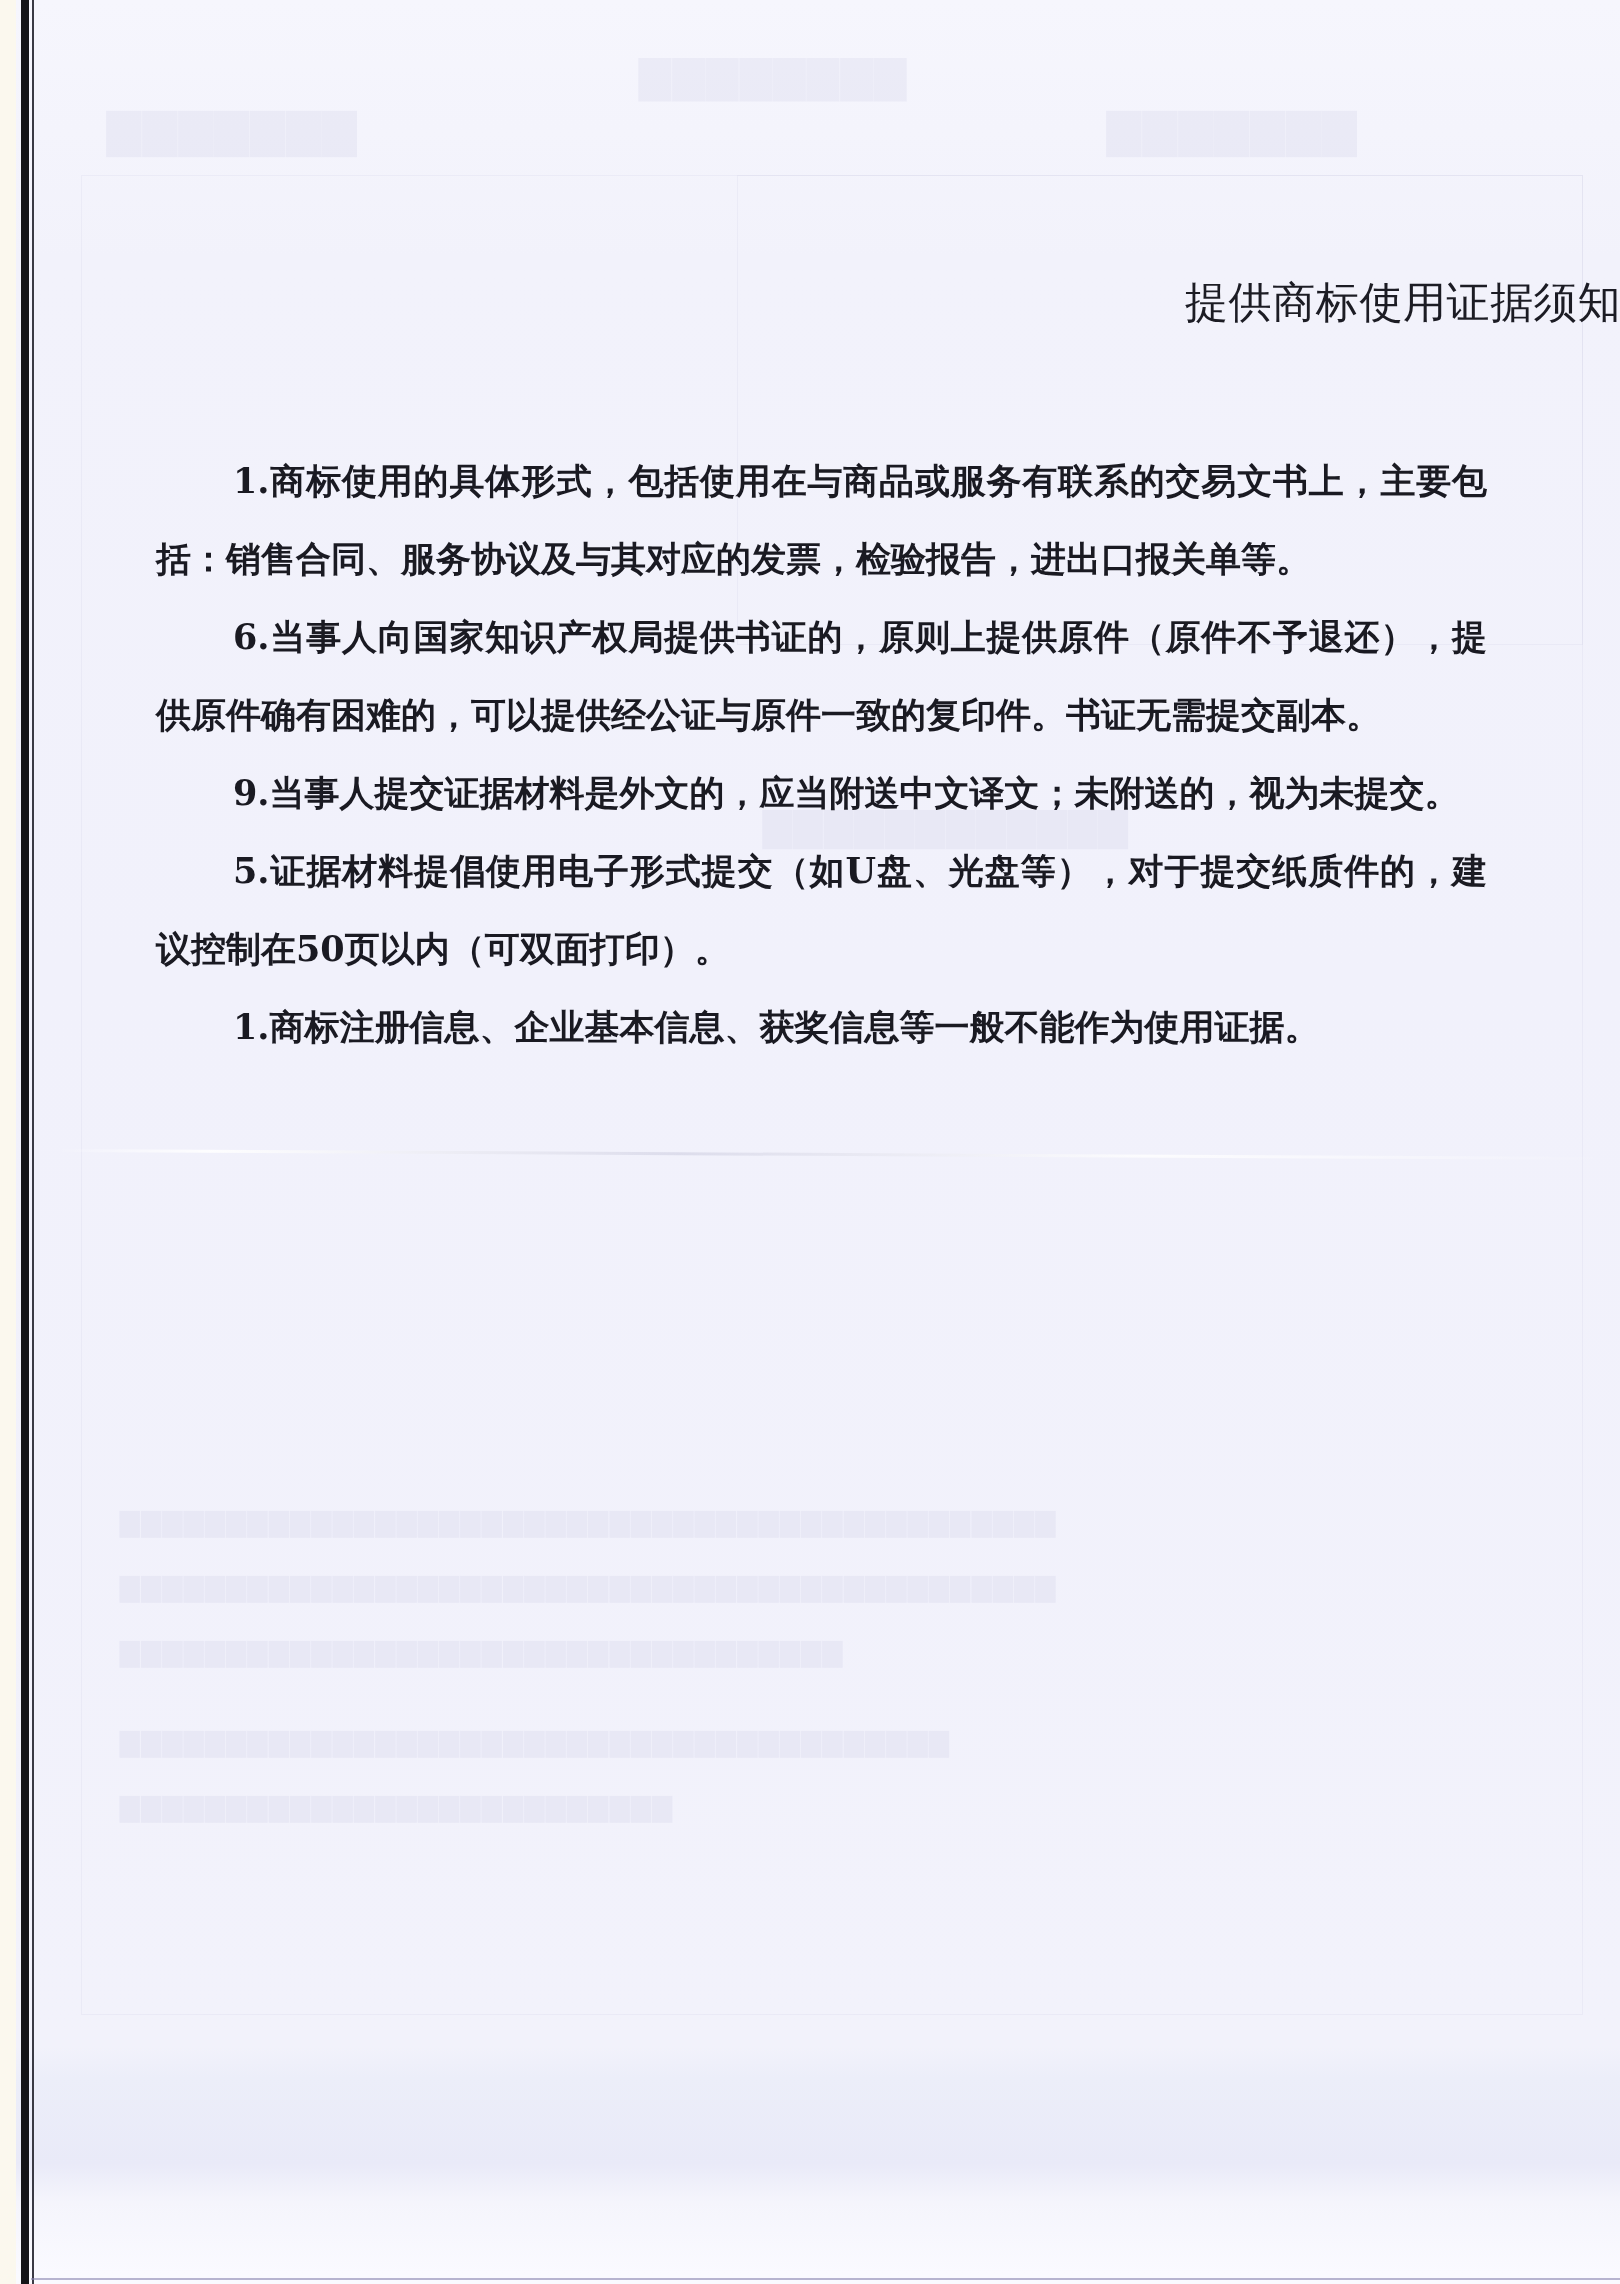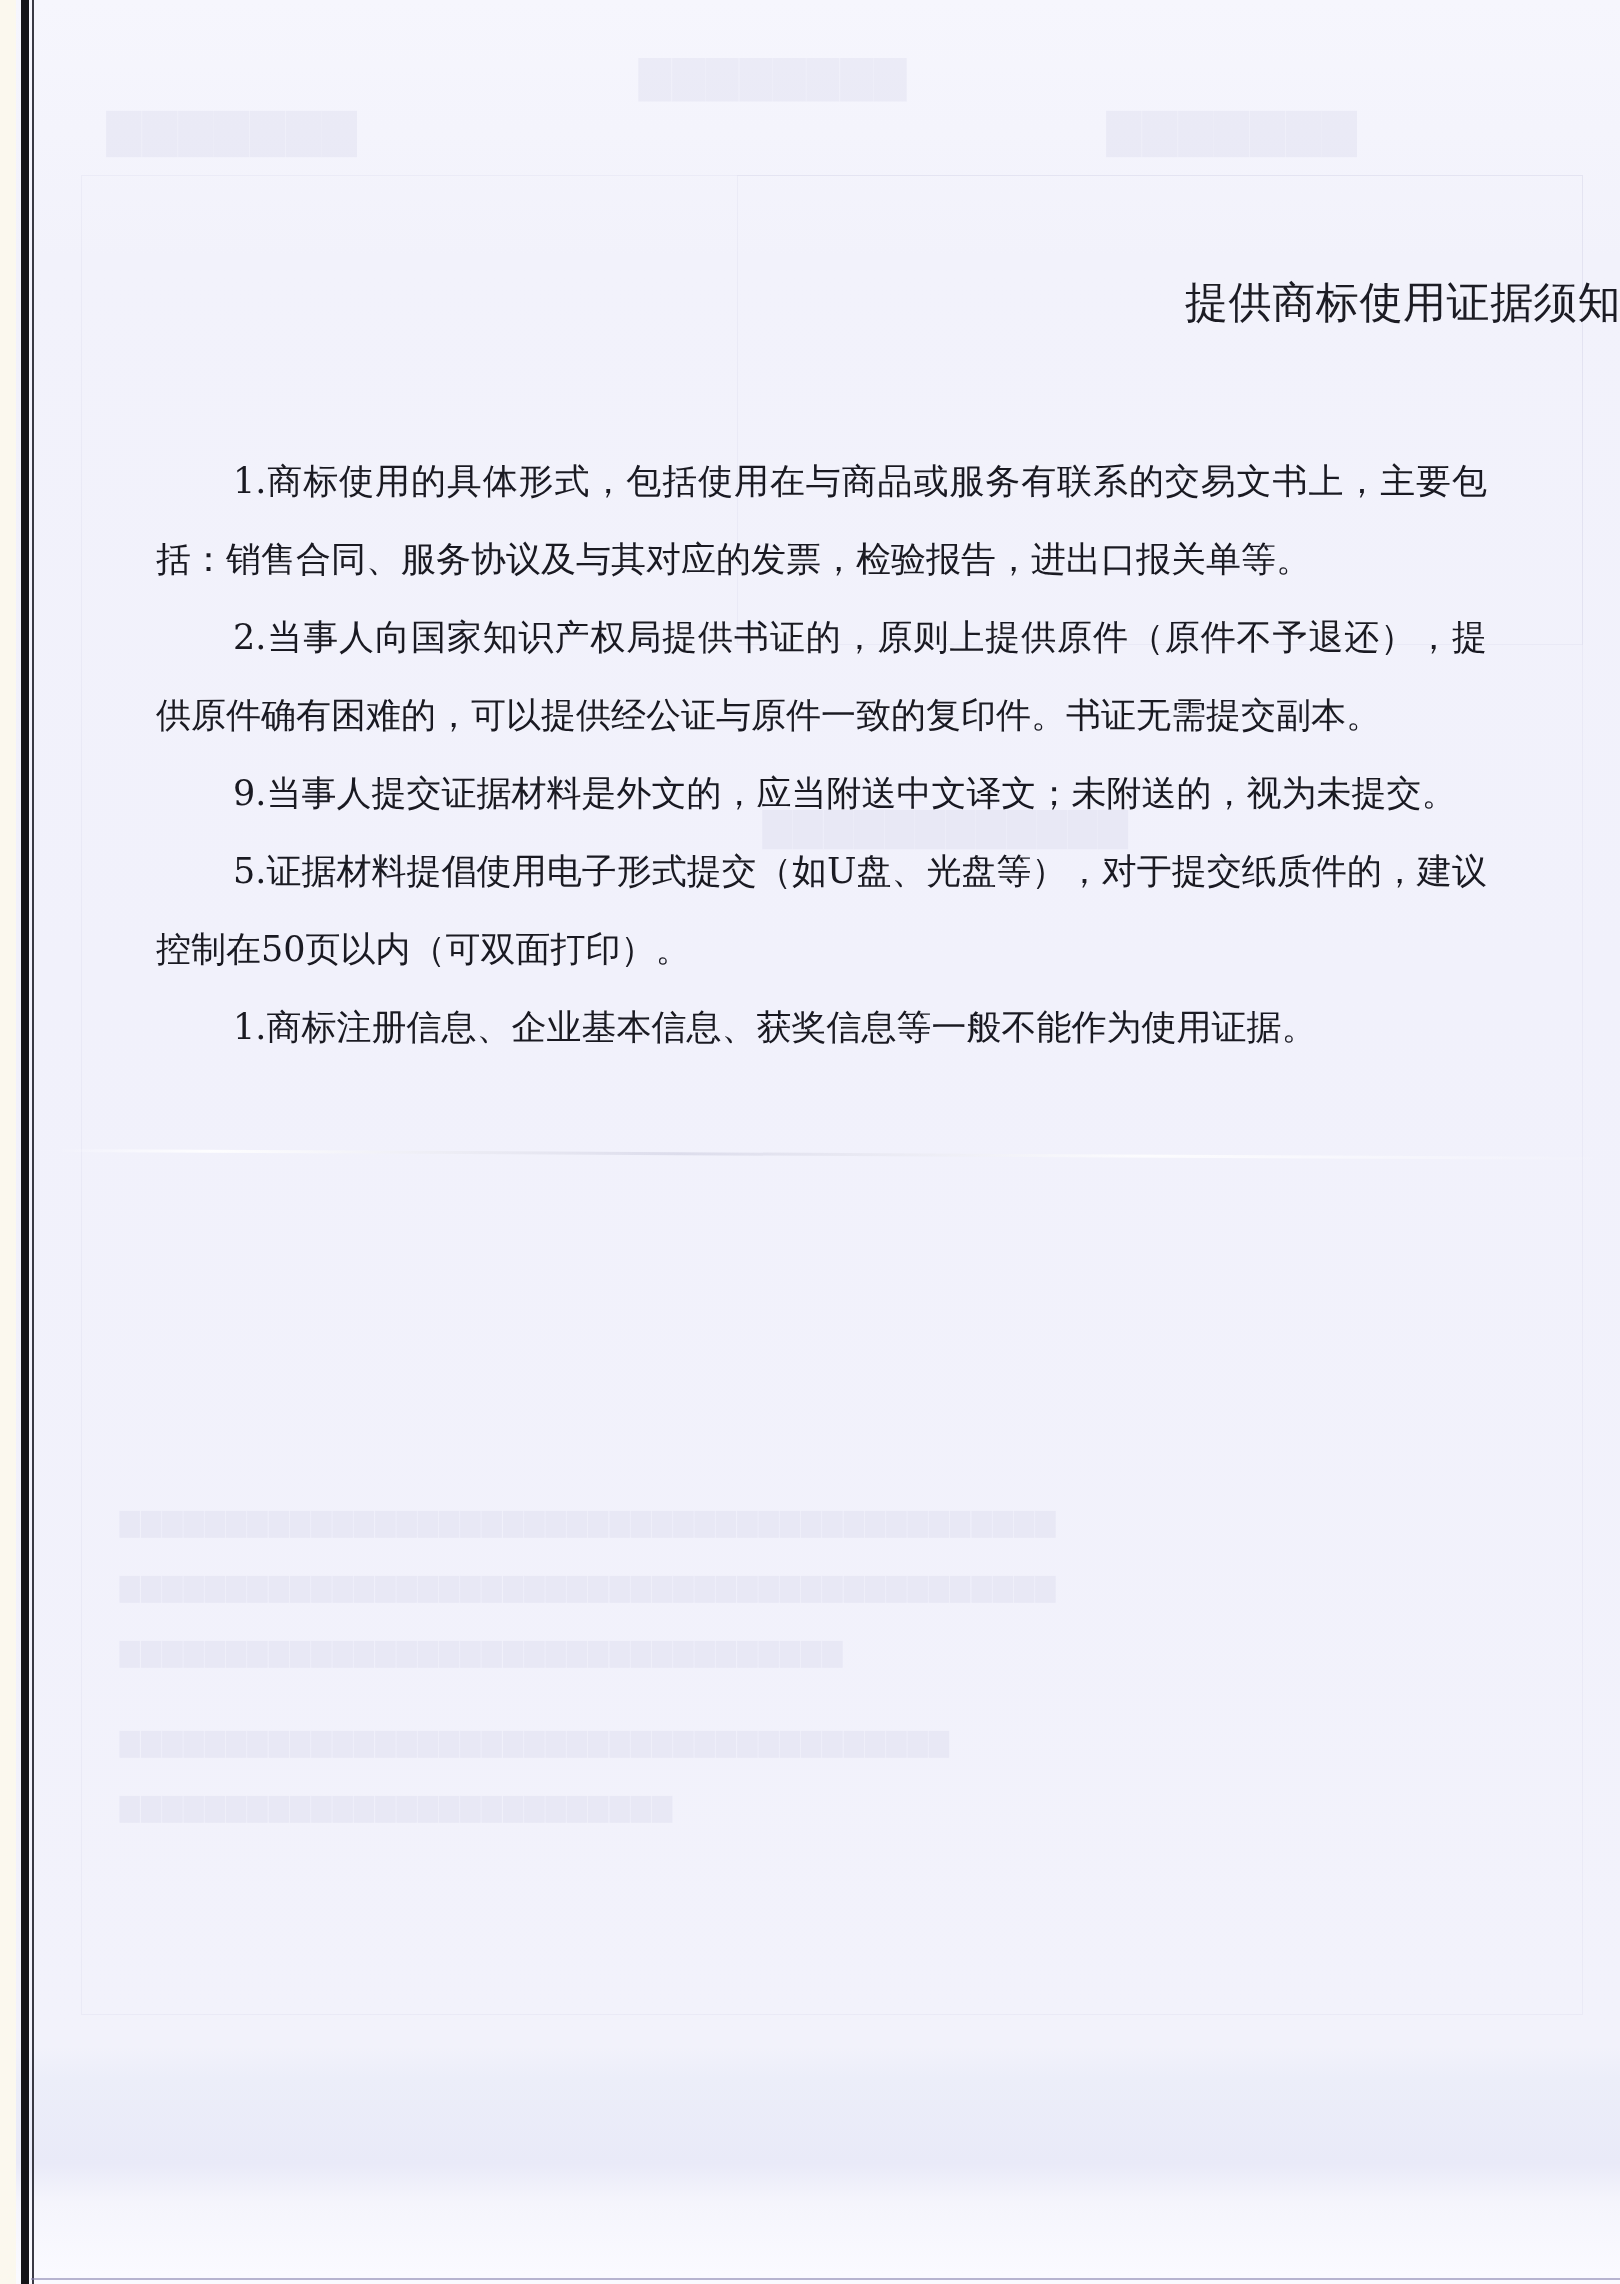--- a/index.html
+++ b/index.html
@@ -94,20 +94,21 @@
       width: 1331px;
       color: #1a1a22;
       font-size: 35px;
       line-height: 78px;
       text-align: justify;
       text-align-last: left;
     }
     .para {
       margin: 0;
       text-indent: 77px;
+      font-weight: bold;
     }
     .para.cont {
       text-indent: 0;
     }
   </style>
 </head>
 <body>
 
 <div class="page">
   <div class="border-thick"></div>
@@ -126,18 +127,18 @@
   <div class="ghost" style="left:104px;top:1792px;font-size:26px;">▇▇▇▇▇▇▇▇▇▇▇▇▇▇▇▇▇▇▇▇▇▇▇▇▇▇</div>
 
   <div class="crease"></div>
   <div class="bottom-edge"></div>
 </div>
 
 <div class="title">提供商标使用证据须知</div>
 
 <div class="content">
   <p class="para">1.商标使用的具体形式，包括使用在与商品或服务有联系的交易文书上，主要包括：销售合同、服务协议及与其对应的发票，检验报告，进出口报关单等。</p>
-  <p class="para">2.当事人向国家知识产权局提供书证的，原则上提供原件（原件不予退还），提供原件确有困难的，可以提供经公证与原件一致的复印件。书证无需提交副本。</p>
+  <p class="para">6.当事人向国家知识产权局提供书证的，原则上提供原件（原件不予退还），提供原件确有困难的，可以提供经公证与原件一致的复印件。书证无需提交副本。</p>
   <p class="para">9.当事人提交证据材料是外文的，应当附送中文译文；未附送的，视为未提交。</p>
   <p class="para">5.证据材料提倡使用电子形式提交（如U盘、光盘等），对于提交纸质件的，建议控制在50页以内（可双面打印）。</p>
   <p class="para">1.商标注册信息、企业基本信息、获奖信息等一般不能作为使用证据。</p>
 </div>
 
 
 </body></html>

